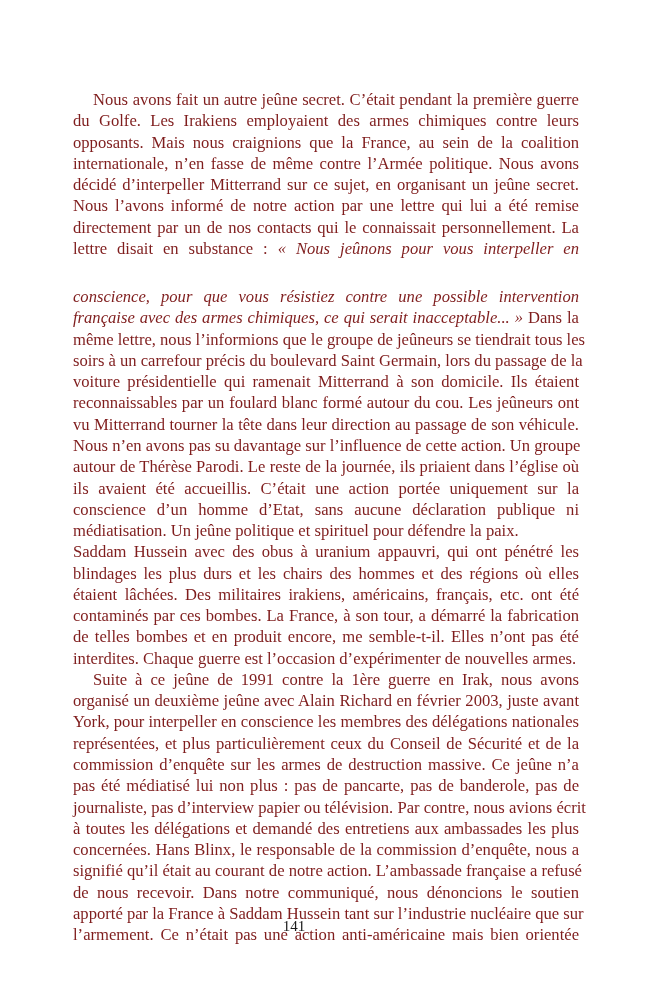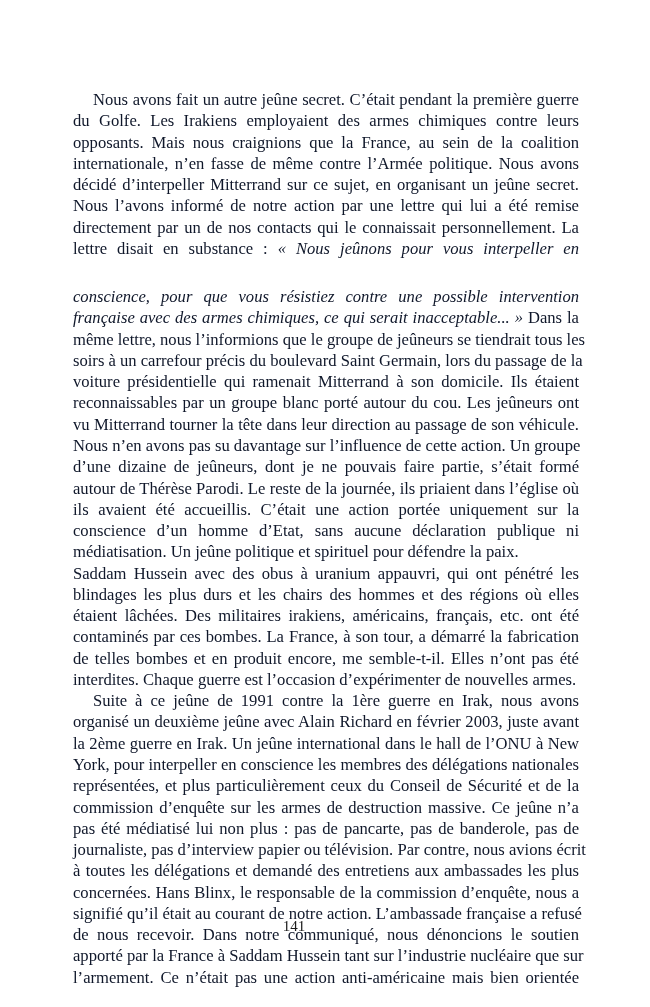--- a/index.html
+++ b/index.html
@@ -1,20 +1,20 @@
 <!DOCTYPE html>
 <html><head>
 <meta charset="utf-8">
 <style>
   html, body { margin: 0; padding: 0; background: #ffffff; }
   body { width: 650px; height: 1007px; position: relative; overflow: hidden; }
   .page {
     position: absolute; left: 73px; top: 89px; width: 506px;
     font-family: "Liberation Serif", "DejaVu Serif", serif;
-    font-size: 16.6px; line-height: 21.27px; color: #0f172a;
+    font-size: 16.6px; line-height: 21.27px; color: #7f1d1d;
   }
   .line {
     display: block; white-space: nowrap; text-align: justify;
     text-align-last: justify; height: 21.27px; overflow: visible;
   }
   .line.last { text-align-last: left; }
   .line.indent { padding-left: 20px; }
   .it { font-style: italic; margin-top: 27px; }
   .page-number {
     position: absolute; top: 918px; left: 0; width: 588px; text-align: center;
@@ -33,43 +33,41 @@
     <span class="line">internationale, n’en fasse de même contre l’Armée politique. Nous avons</span>
     <span class="line">décidé d’interpeller Mitterrand sur ce sujet, en organisant un jeûne secret.</span>
     <span class="line">Nous l’avons informé de notre action par une lettre qui lui a été remise</span>
     <span class="line">directement par un de nos contacts qui le connaissait personnellement. La</span>
     <span class="line"><span>lettre disait en substance : </span><span class="it">« Nous jeûnons pour vous interpeller en</span></span>
     <span class="line it">conscience, pour que vous résistiez contre une possible intervention</span>
     <span class="line"><span class="it">française avec des armes chimiques, ce qui serait inacceptable... »</span><span> Dans la</span></span>
     <span class="line">même lettre, nous l’informions que le groupe de jeûneurs se tiendrait tous les</span>
     <span class="line">soirs à un carrefour précis du boulevard Saint Germain, lors du passage de la</span>
     <span class="line">voiture présidentielle qui ramenait Mitterrand à son domicile. Ils étaient</span>
-    <span class="line">reconnaissables par un groupe blanc porté autour du cou. Les jeûneurs ont</span>
+    <span class="line">reconnaissables par un foulard blanc formé autour du cou. Les jeûneurs ont</span>
     <span class="line">vu Mitterrand tourner la tête dans leur direction au passage de son véhicule.</span>
     <span class="line">Nous n’en avons pas su davantage sur l’influence de cette action. Un groupe</span>
-    <span class="line">d’une dizaine de jeûneurs, dont je ne pouvais faire partie, s’était formé</span>
     <span class="line">autour de Thérèse Parodi. Le reste de la journée, ils priaient dans l’église où</span>
     <span class="line">ils avaient été accueillis. C’était une action portée uniquement sur la</span>
     <span class="line">conscience d’un homme d’Etat, sans aucune déclaration publique ni</span>
     <span class="line last">médiatisation. Un jeûne politique et spirituel pour défendre la paix.</span>
   </div>
 
   <div>
     <span class="line">Saddam Hussein avec des obus à uranium appauvri, qui ont pénétré les</span>
     <span class="line">blindages les plus durs et les chairs des hommes et des régions où elles</span>
     <span class="line">étaient lâchées. Des militaires irakiens, américains, français, etc. ont été</span>
     <span class="line">contaminés par ces bombes. La France, à son tour, a démarré la fabrication</span>
     <span class="line">de telles bombes et en produit encore, me semble-t-il. Elles n’ont pas été</span>
     <span class="line last">interdites. Chaque guerre est l’occasion d’expérimenter de nouvelles armes.</span>
   </div>
 
   <div>
     <span class="line indent">Suite à ce jeûne de 1991 contre la 1ère guerre en Irak, nous avons</span>
     <span class="line">organisé un deuxième jeûne avec Alain Richard en février 2003, juste avant</span>
-    <span class="line">la 2ème guerre en Irak. Un jeûne international dans le hall de l’ONU à New</span>
     <span class="line">York, pour interpeller en conscience les membres des délégations nationales</span>
     <span class="line">représentées, et plus particulièrement ceux du Conseil de Sécurité et de la</span>
     <span class="line">commission d’enquête sur les armes de destruction massive. Ce jeûne n’a</span>
     <span class="line">pas été médiatisé lui non plus : pas de pancarte, pas de banderole, pas de</span>
     <span class="line">journaliste, pas d’interview papier ou télévision. Par contre, nous avions écrit</span>
     <span class="line">à toutes les délégations et demandé des entretiens aux ambassades les plus</span>
     <span class="line">concernées. Hans Blinx, le responsable de la commission d’enquête, nous a</span>
     <span class="line">signifié qu’il était au courant de notre action. L’ambassade française a refusé</span>
     <span class="line">de nous recevoir. Dans notre communiqué, nous dénoncions le soutien</span>
     <span class="line">apporté par la France à Saddam Hussein tant sur l’industrie nucléaire que sur</span>

